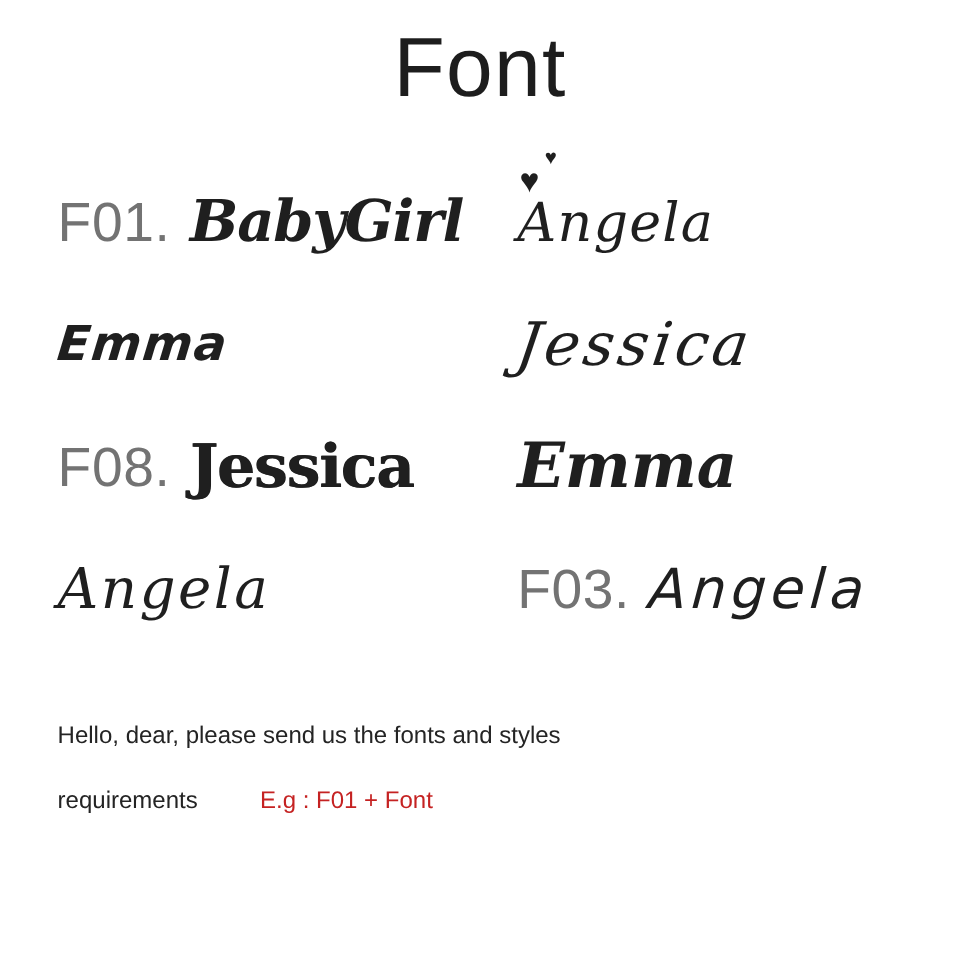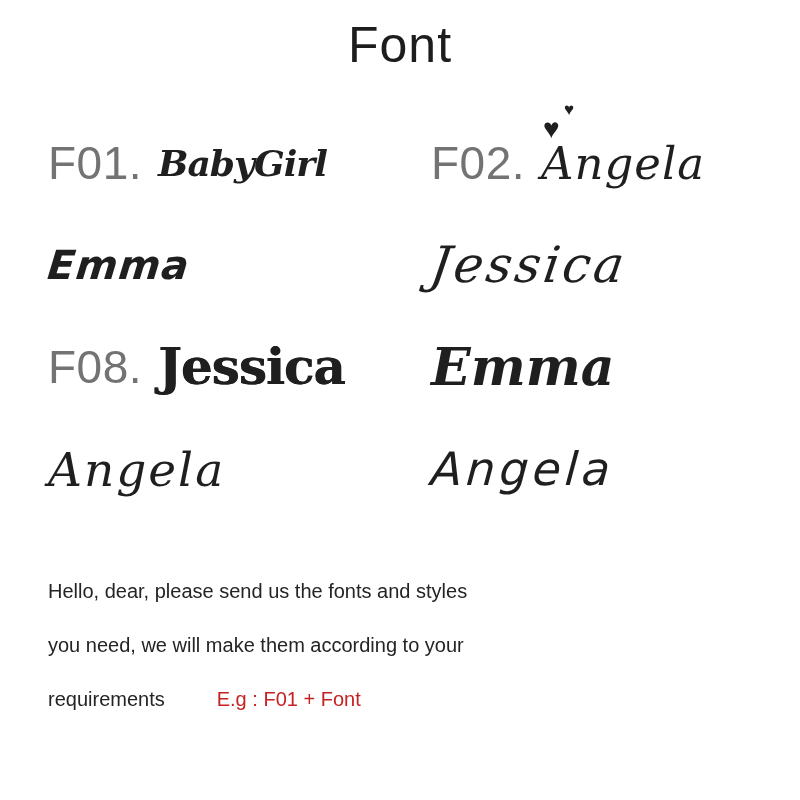--- a/index.html
+++ b/index.html
@@ -7,21 +7,21 @@
     --accent:#c52222;
     --bg:#ffffff;
   }
   *{margin:0;padding:0;box-sizing:border-box;}
   html,body{width:800px;height:800px;background:var(--bg);overflow:hidden;}
   body{font-family:"Liberation Sans", sans-serif;color:var(--text);}
 
   .title{
     margin-top:16px;
     text-align:center;
-    font-size:50px;
+    font-size:70px;
     font-weight:400;
     letter-spacing:1px;
     color:#1d1d1d;
   }
 
   .grid{
     margin-top:38px;
     padding:0 38px 0 48px;
     display:grid;
     grid-template-columns:1fr 1fr;
@@ -36,21 +36,21 @@
   }
   .cell.right{padding-left:26px;}
   .code{
     font-size:46px;
     color:#737373;
     letter-spacing:0.5px;
   }
   .sample{color:#1f1f1f;display:inline-block;line-height:1;}
 
   
-  .s-f01{font-family:"DejaVu Serif",serif;font-style:italic;font-weight:bold;font-size:36px;letter-spacing:-1px;}
+  .s-f01{font-family:"DejaVu Serif",serif;font-style:italic;font-weight:bold;font-size:48px;letter-spacing:-1px;}
   .s-f02{font-family:"DejaVu Serif",serif;font-style:italic;font-size:45px;letter-spacing:1px;}
   .s-f06{font-family:"DejaVu Sans",sans-serif;font-style:italic;font-weight:bold;font-size:40px;letter-spacing:1px;transform:skewX(-6deg);}
   .s-f07{font-family:"DejaVu Serif",serif;font-style:italic;font-size:50px;letter-spacing:3px;transform:skewX(-8deg);}
   .s-f08{font-family:"DejaVu Serif",serif;font-weight:bold;font-size:50px;letter-spacing:-1px;text-shadow:0.6px 0 0 #1f1f1f;}
   .s-f11{font-family:"DejaVu Serif",serif;font-style:italic;font-weight:bold;font-size:52px;}
   .s-f05{font-family:"DejaVu Serif",serif;font-style:italic;font-size:47px;letter-spacing:2px;}
   .s-f03{font-family:"DejaVu Sans",sans-serif;font-style:italic;font-size:46px;letter-spacing:4px;transform:skewX(-4deg);}
 
   .sample-wrap{position:relative;display:inline-block;}
   .hearts{position:absolute;left:2px;top:-20px;width:0;height:0;}
@@ -77,21 +77,20 @@
   <h1 class="title">Font</h1>
 
   <div class="grid">
 
     <div class="cell">
       <span class="code">F01.</span>
       <span class="sample s-f01">BabyGirl</span>
     </div>
 
     <div class="cell right">
-      <span class="code">F02.</span>
       <span class="sample-wrap">
         <span class="hearts">
           <span class="heart big">♥</span>
           <span class="heart small">♥</span>
         </span>
         <span class="sample s-f02">Angela</span>
       </span>
     </div>
 
     <div class="cell">
@@ -109,24 +108,24 @@
 
     <div class="cell right">
       <span class="sample s-f11">Emma</span>
     </div>
 
     <div class="cell">
       <span class="sample s-f05">Angela</span>
     </div>
 
     <div class="cell right">
+      <span class="code">F03.</span>
       <span class="sample s-f03">Angela</span>
     </div>
 
   </div>
 
   <p class="footer">
     <span class="line">Hello, dear, please send us the fonts and styles</span>
-    <span class="line">you need, we will make them according to your</span>
     <span class="line"><span>requirements</span><span class="example">E.g :  F01 + Font</span></span>
   </p>
 
 </div>
 
 </body></html>

